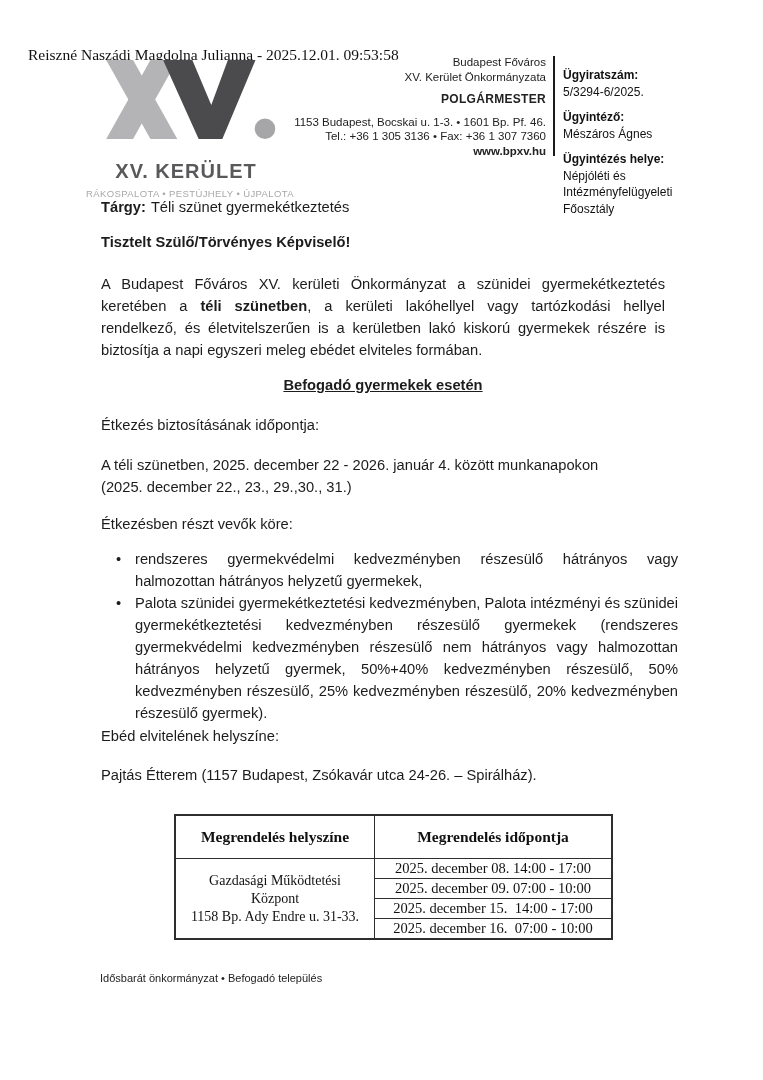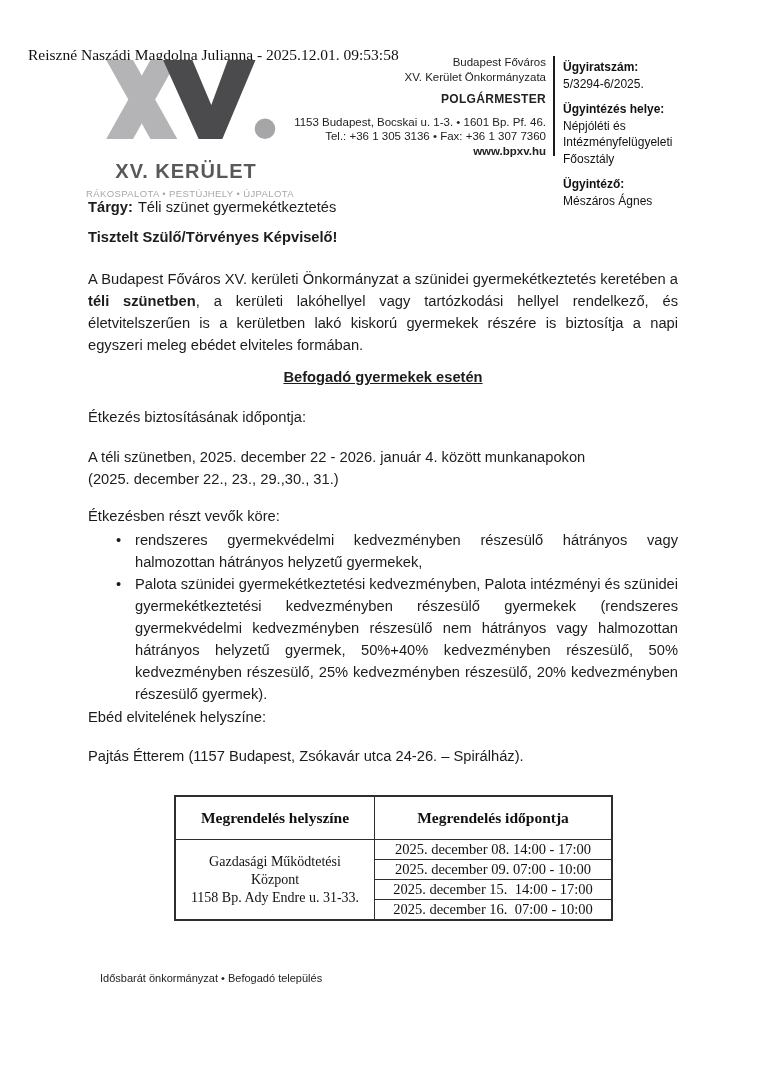--- a/index.html
+++ b/index.html
@@ -30,25 +30,25 @@
   }
   .org-role{font-weight:700;font-size:12px;letter-spacing:0.3px;margin:8px 0;}
   .org-web{font-weight:700;}
   .vline{position:absolute;left:553px;top:56px;width:2px;height:100px;background:#1a1a1a;}
   
   .case-block{
     position:absolute;left:563px;top:51px;width:125px;
     font-size:12px;line-height:16.5px;color:#111;white-space:nowrap;
   }
   .case-block .grp{margin-top:9px;}
-  .case-block .grp:first-child{margin-top:8px;}
+  .case-block .grp:first-child{margin-top:16px;}
   .case-label{font-weight:700;}
   
   .content{position:absolute;left:88px;top:0;width:590px;font-size:14.7px;line-height:22px;}
-  .content p{margin:0;}
+  .content p{margin:13px;}
   .subject{margin-top:196px !important;}
   .subject b{margin-right:5px;}
   .salutation{margin-top:8px !important;font-weight:700;}
   .intro{margin-top:20px !important;text-align:justify;}
   .center-heading{
     margin:10px 0 0 0;font-size:14.7px;font-weight:700;text-align:center;
     text-decoration:underline;line-height:22px;
   }
   .bold-head{font-weight:400;}
   .mt-timing-head{margin-top:18px !important;}
@@ -110,28 +110,28 @@
   </div>
 
   <div class="vline"></div>
 
   <div class="case-block">
     <div class="grp">
       <div class="case-label">Ügyiratszám:</div>
       <div>5/3294-6/2025.</div>
     </div>
     <div class="grp">
+      <div class="case-label">Ügyintéző:</div>
+      <div>Mészáros Ágnes</div>
+    </div>
+    <div class="grp">
       <div class="case-label">Ügyintézés helye:</div>
       <div>Népjóléti és</div>
       <div>Intézményfelügyeleti</div>
       <div>Főosztály</div>
-    </div>
-    <div class="grp">
-      <div class="case-label">Ügyintéző:</div>
-      <div>Mészáros Ágnes</div>
     </div>
   </div>
 
   <div class="content">
 
     <p class="subject"><b>Tárgy:</b><span>Téli szünet gyermekétkeztetés</span></p>
 
     <p class="salutation">Tisztelt Szülő/Törvényes Képviselő!</p>
 
     <p class="intro"><span>A Budapest Főváros XV. kerületi Önkormányzat a szünidei gyermekétkeztetés keretében a </span><b>téli szünetben</b><span>, a kerületi lakóhellyel vagy tartózkodási hellyel rendelkező, és életvitelszerűen is a kerületben lakó kiskorú gyermekek részére is biztosítja a napi egyszeri meleg ebédet elviteles formában.</span></p>

